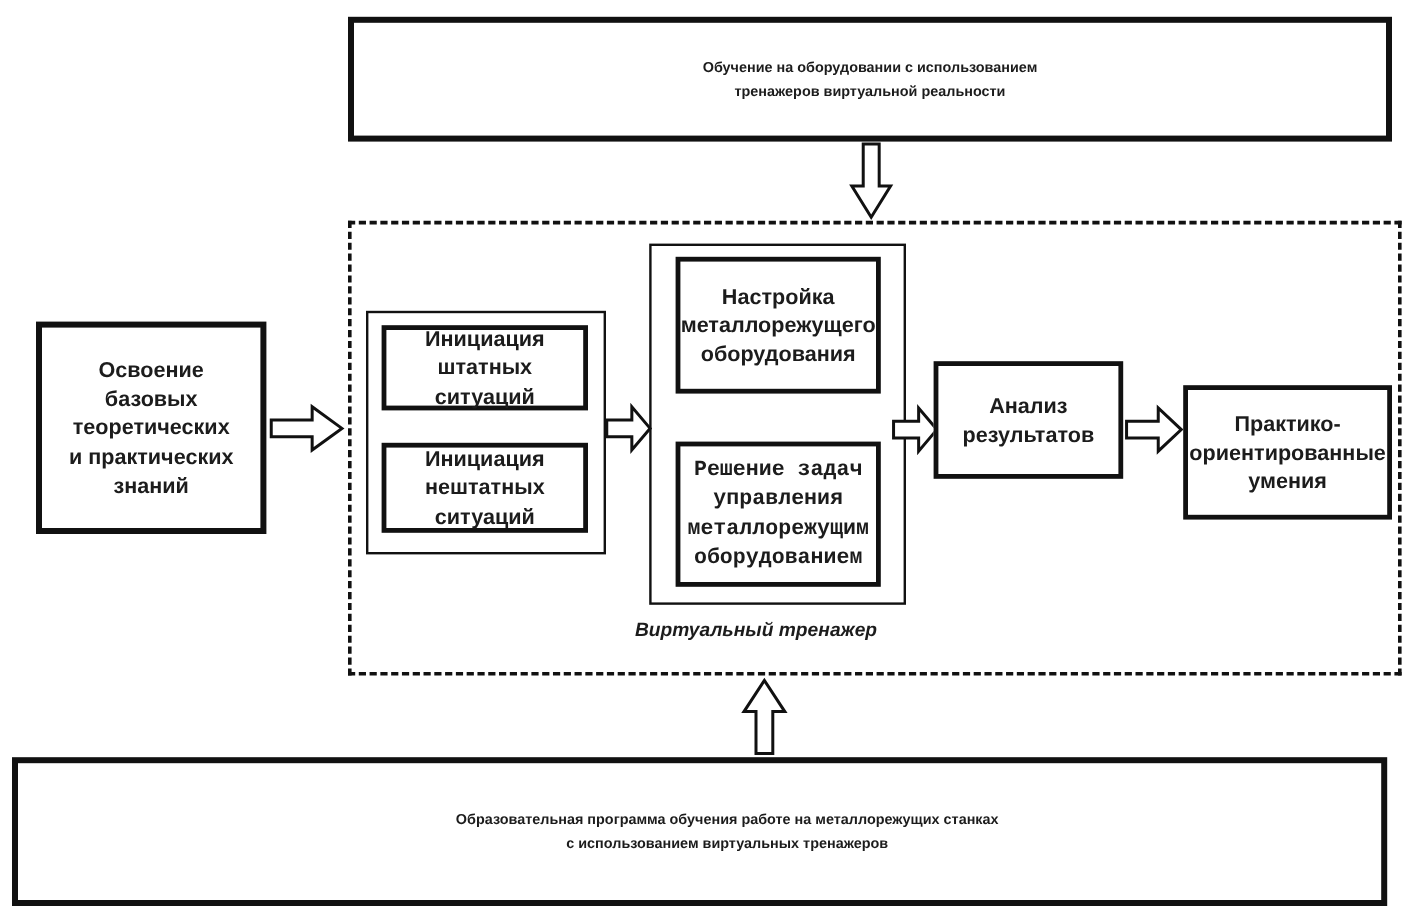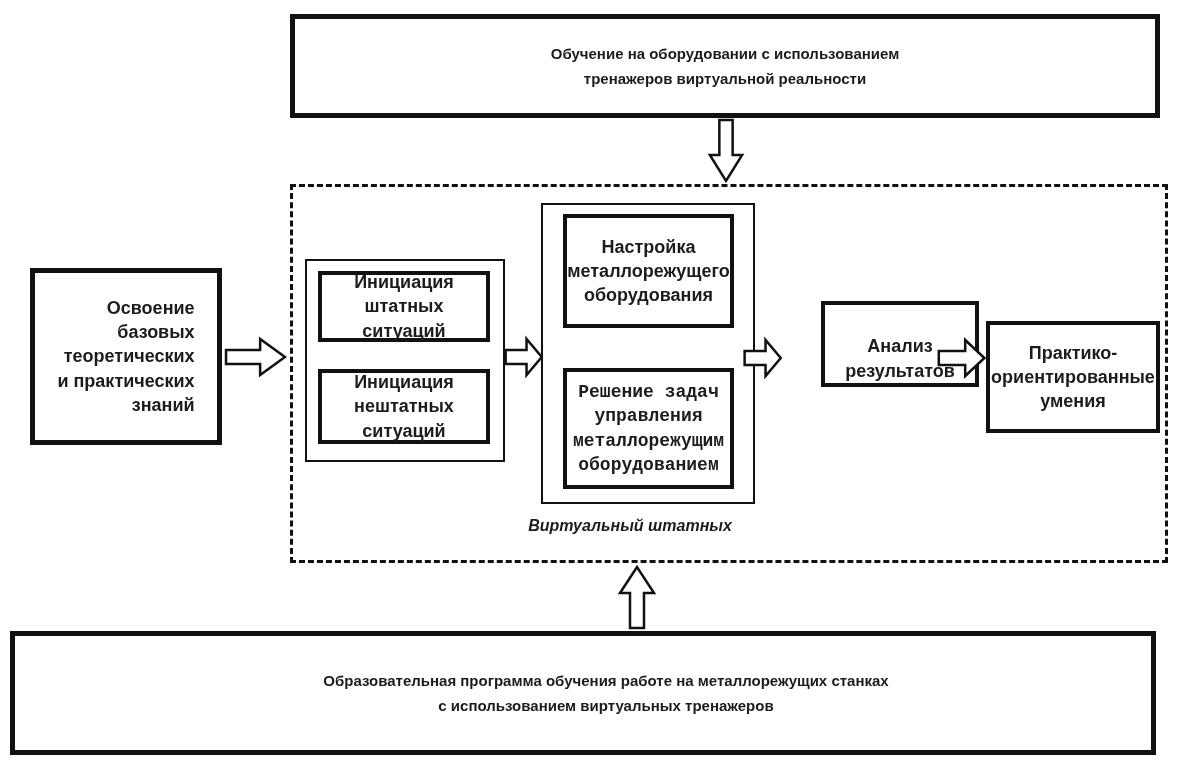--- a/index.html
+++ b/index.html
@@ -22,21 +22,21 @@
     text-align: center;
     background: #ffffff;
   }
   .box-text {
     white-space: pre-line;
     font-weight: bold;
     line-height: 1.35;
     font-size: 18px;
     color: #1c1c1c;
   }
-  .big-text { font-size: 15px; line-height: 1.7; }
+  .big-text { font-size: 12px; line-height: 1.7; }
 
   .thick  { border: 5px solid #111111; }
   .inner  { border: 4px solid #111111; }
   .thin   { border: 2px solid #111111; background: transparent; }
   .dashed {
     position: absolute;
     border: 3px dashed #111111;
     background: transparent;
   }
 
@@ -58,35 +58,35 @@
     stroke-linejoin: miter;
   }
 
   
   .top-box       { left: 290px; top: 14px;  width: 870px; height: 104px; }
   .scenario-lbl  { left: 400px; top: 146px; width: 300px; }
   .arrow-down    { left: 707px; top: 119px; width: 38px;  height: 64px; }
 
   .dashed-box    { left: 290px; top: 184px; width: 878px; height: 379px; }
 
-  .left-box      { left: 30px;  top: 268px; width: 192px; height: 177px; text-align: right; }
+  .left-box      { left: 30px;  top: 268px; width: 192px; height: 177px; }
   .arrow-1       { left: 225px; top: 336px; width: 62px;  height: 42px; }
 
   .group-1       { left: 305px; top: 259px; width: 200px; height: 203px; }
   .init-normal   { left: 318px; top: 271px; width: 172px; height: 71px; }
   .init-abnormal { left: 318px; top: 369px; width: 172px; height: 75px; }
 
   .arrow-2       { left: 505px; top: 336px; width: 38px;  height: 42px; }
 
   .group-2       { left: 541px; top: 203px; width: 214px; height: 301px; }
   .setup-box     { left: 563px; top: 214px; width: 171px; height: 114px; }
   .tasks-box     { left: 563px; top: 368px; width: 171px; height: 121px; font-family: Liberation Mono, monospace; }
 
   .arrow-3       { left: 744px; top: 337px; width: 38px;  height: 42px; }
-  .analysis-box  { left: 821px; top: 301px; width: 158px; height: 86px; align-items: flex-end; }
+  .analysis-box  { left: 778px; top: 301px; width: 158px; height: 98px; }
   .arrow-4       { left: 938px; top: 337px; width: 48px;  height: 42px; }
   .skills-box    { left: 986px; top: 301px; width: 174px; height: 112px; margin-top: 20px; }
 
   .simulator-lbl { left: 480px; top: 517px; width: 300px; }
   .arrow-up      { left: 617px; top: 565px; width: 40px;  height: 64px; }
 
   .bottom-box    { left: 10px;  top: 631px; width: 1146px; height: 124px; padding-left: 46px; }
 </style>
 </head>
 <body>
@@ -157,21 +157,21 @@
   <svg class="arrow arrow-4" viewBox="0 0 60 42" preserveAspectRatio="none">
     <polygon points="1,14 34,14 34,3 58,21 34,39 34,28 1,28" vector-effect="non-scaling-stroke"></polygon>
   </svg>
 
   <div class="box inner skills-box">
     <span class="box-text">Практико-
 ориентированные
 умения</span>
   </div>
 
-  <div class="flabel simulator-lbl">Виртуальный штатных</div>
+  <div class="flabel simulator-lbl">Виртуальный тренажер</div>
   <svg class="arrow arrow-up" viewBox="0 0 40 64" preserveAspectRatio="none">
     <polygon points="13,63 13,28 3,28 20,2 37,28 27,28 27,63" vector-effect="non-scaling-stroke"></polygon>
   </svg>
 
   <div class="box thick bottom-box">
     <span class="box-text big-text">Образовательная программа обучения работе на металлорежущих станках
 с использованием виртуальных тренажеров</span>
   </div>
 
 </div>

